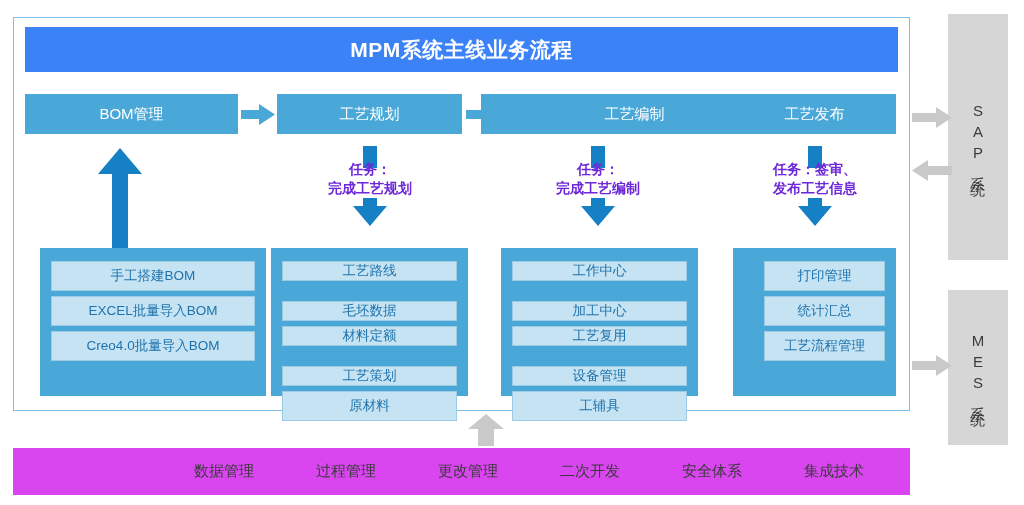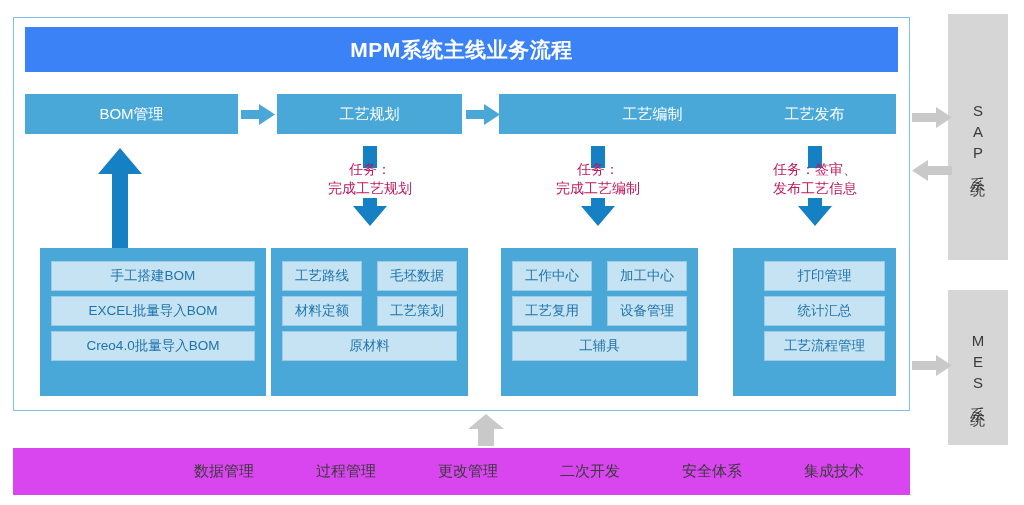--- a/index.html
+++ b/index.html
@@ -16,49 +16,49 @@
   .header-bar{position:absolute;left:25px;top:27px;width:873px;height:45px;
               background:#3b82f6;display:flex;align-items:center;justify-content:center;}
   .header-bar .title{color:#ffffff;font-size:21px;font-weight:bold;letter-spacing:.5px;}
 
   
   .phase{position:absolute;top:94px;height:40px;background:#4aa8d8;
          display:flex;align-items:center;justify-content:center;}
   .phase span{color:#ffffff;font-size:15px;}
   .phase.p0{left:25px;width:213px;}
   .phase.p1{left:277px;width:185px;}
-  .phase.p2{left:499px;width:211px;padding-left:48px;}
+  .phase.p2{left:481px;width:211px;padding-left:48px;}
   .phase.p3{left:733px;width:163px;}
 
   
   .harrow{position:absolute;top:104px;width:34px;height:21px;}
   .harrow svg{display:block;}
   .ha0{left:241px;} .ha1{left:466px;} .ha2{left:695px;}
 
   
   .upbig{position:absolute;left:98px;top:148px;width:44px;height:100px;}
 
   
   .task{position:absolute;top:146px;width:200px;text-align:center;}
   .task .stem{position:absolute;left:50%;margin-left:-7px;top:0;width:14px;height:22px;background:#1580c4;}
-  .task .label{position:relative;color:#be185d;font-size:14px;line-height:19px;font-weight:normal;padding-top:14px;}
+  .task .label{position:relative;color:#6d28d9;font-size:14px;line-height:19px;font-weight:bold;padding-top:14px;}
   .task .head{position:relative;margin:0 auto;width:34px;height:28px;}
   .t1{left:270px;} .t2{left:498px;} .t3{left:715px;}
 
   
   .col{position:absolute;top:248px;background:#4aa8d8;box-sizing:border-box;padding:13px 11px;}
   .col.c0{left:40px;width:226px;height:148px;padding-left:11px;}
   .col.c1{left:271px;width:197px;height:148px;}
   .col.c2{left:501px;width:197px;height:148px;}
   .col.c3{left:733px;width:163px;height:148px;padding-left:31px;}
 
   .chip{background:#c5e3f2;border:1px solid #9dcbe4;color:#1f73ad;font-size:13.5px;
         height:30px;display:flex;align-items:center;justify-content:center;
         box-sizing:border-box;margin-bottom:5px;white-space:nowrap;}
-  .chiprow{display:flex;gap:15px;}
+  .chiprow{display:flex;gap:15px;flex-direction:column;}
   .chiprow .chip{flex:1;}
 
   
   .upsmall{position:absolute;left:468px;top:414px;width:36px;height:32px;}
 
   
   .footer-bar{position:absolute;left:13px;top:448px;width:897px;height:47px;background:#d946ef;
               display:flex;align-items:center;}
   .footer-bar .fitem{color:#3b3b3b;font-size:15px;text-align:center;}
 

